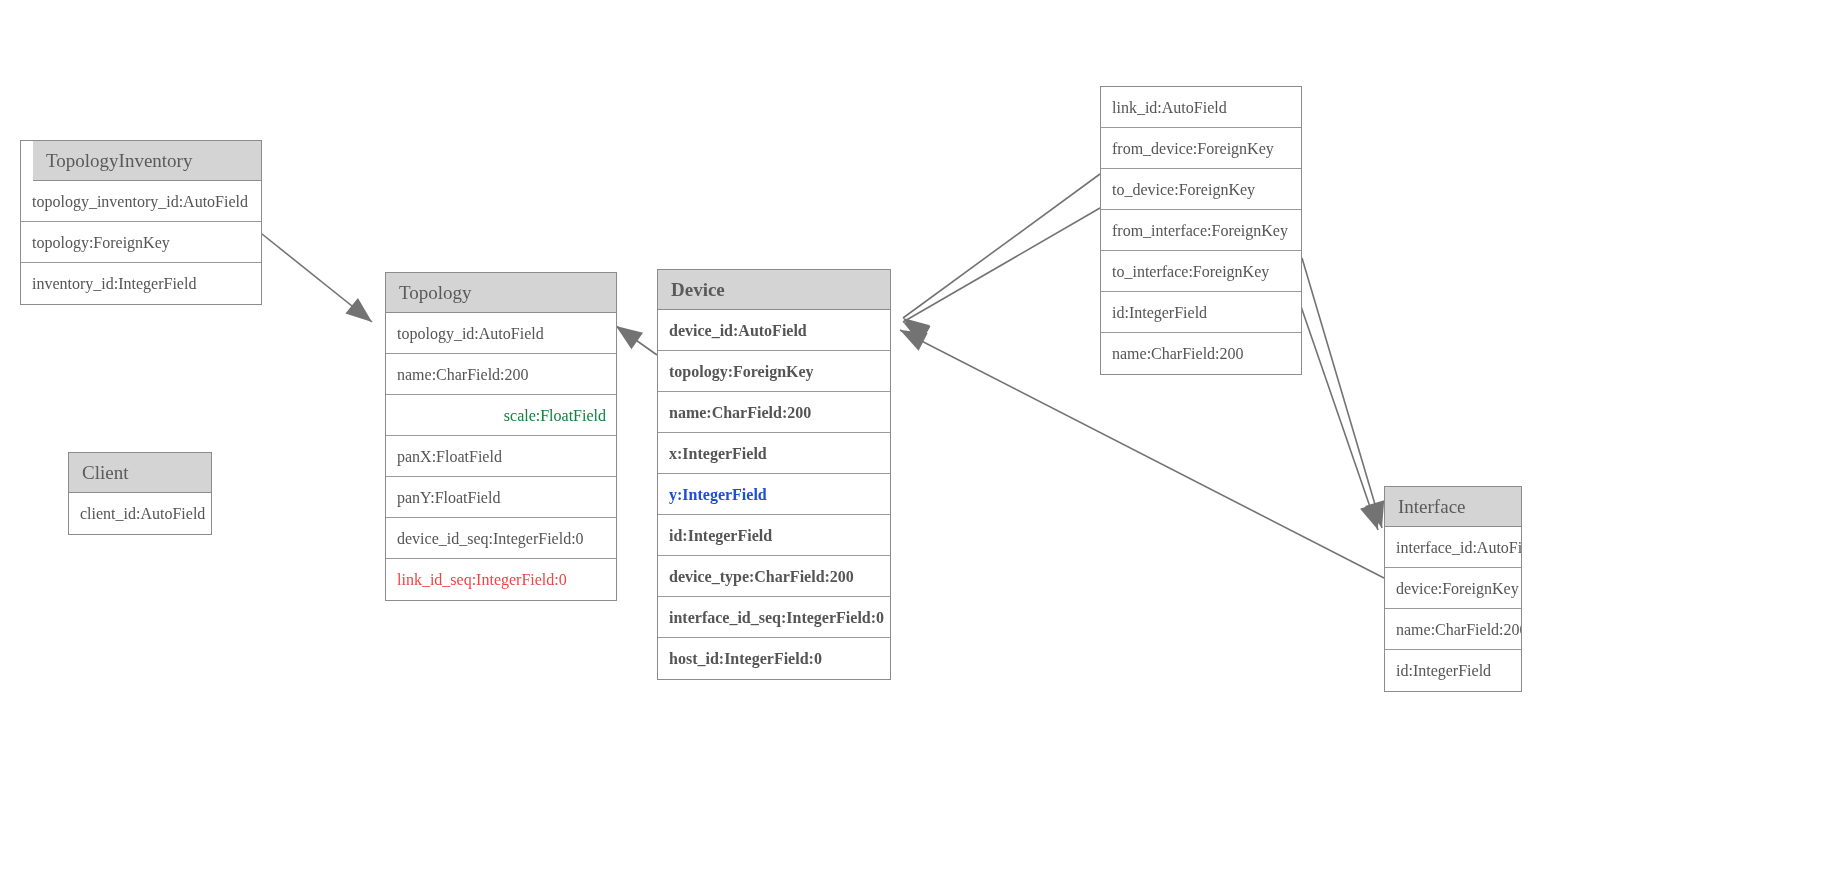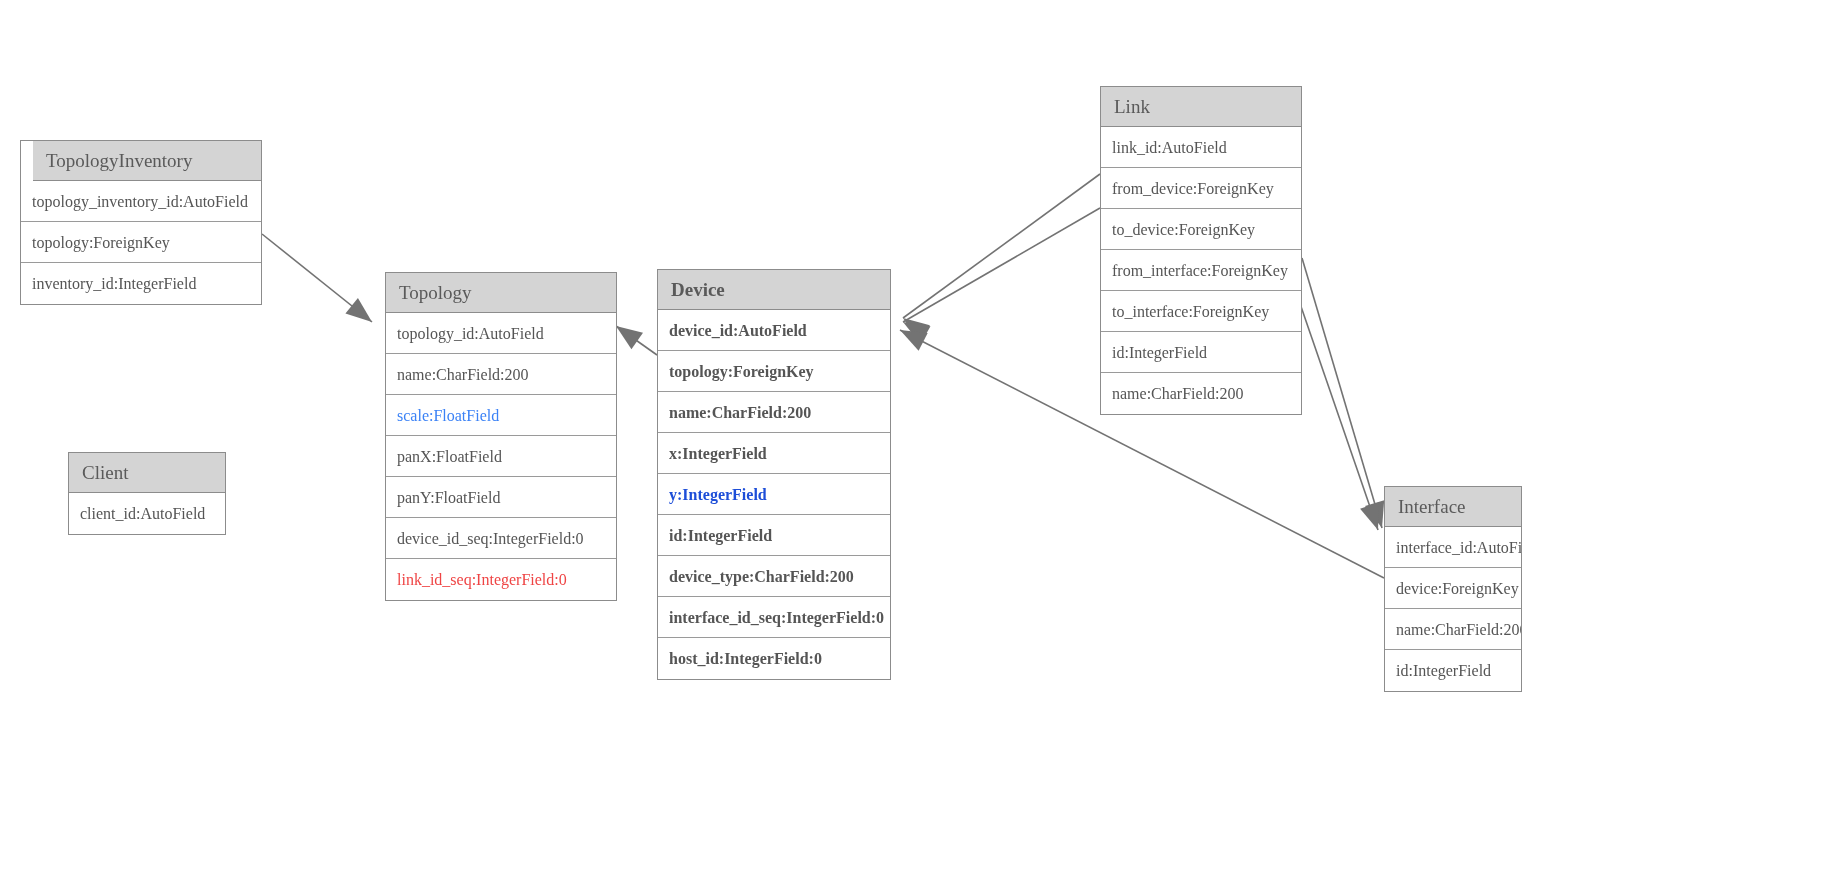--- a/index.html
+++ b/index.html
@@ -107,21 +107,21 @@
           <li class="entity-attr" style="color: rgb(85, 85, 85);">topology_inventory_id:AutoField</li>
           <li class="entity-attr" style="color: rgb(85, 85, 85);">topology:ForeignKey</li>
           <li class="entity-attr" style="color: rgb(85, 85, 85);">inventory_id:IntegerField</li>
         </ul>
       </div>
       <div class="entity" style="left: 385px; top: 272px; width: 232px; border-color: rgb(140, 140, 140);">
         <div class="entity-title" style="background: rgb(212, 212, 212); border-bottom-color: rgb(140, 140, 140);">Topology</div>
         <ul class="entity-attrs">
           <li class="entity-attr" style="color: rgb(85, 85, 85);">topology_id:AutoField</li>
           <li class="entity-attr" style="color: rgb(85, 85, 85);">name:CharField:200</li>
-          <li class="entity-attr" style="color: #3b82f6;">scale:FloatField</li>
+          <li class="entity-attr" style="color: #15803d; text-align: right;">scale:FloatField</li>
           <li class="entity-attr" style="color: rgb(85, 85, 85);">panX:FloatField</li>
           <li class="entity-attr" style="color: rgb(85, 85, 85);">panY:FloatField</li>
           <li class="entity-attr" style="color: rgb(85, 85, 85);">device_id_seq:IntegerField:0</li>
           <li class="entity-attr" style="color: #ef4444;">link_id_seq:IntegerField:0</li>
         </ul>
       </div>
       <div class="entity" style="left: 657px; top: 269px; width: 234px; border-color: rgb(140, 140, 140); font-weight: bold;">
         <div class="entity-title" style="background: rgb(212, 212, 212); border-bottom-color: rgb(140, 140, 140);">Device</div>
         <ul class="entity-attrs">
           <li class="entity-attr" style="color: rgb(85, 85, 85);">device_id:AutoField</li>
@@ -129,41 +129,40 @@
           <li class="entity-attr" style="color: rgb(85, 85, 85);">name:CharField:200</li>
           <li class="entity-attr" style="color: rgb(85, 85, 85);">x:IntegerField</li>
           <li class="entity-attr" style="color: #1d4ed8;">y:IntegerField</li>
           <li class="entity-attr" style="color: rgb(85, 85, 85);">id:IntegerField</li>
           <li class="entity-attr" style="color: rgb(85, 85, 85);">device_type:CharField:200</li>
           <li class="entity-attr" style="color: rgb(85, 85, 85);">interface_id_seq:IntegerField:0</li>
           <li class="entity-attr" style="color: rgb(85, 85, 85);">host_id:IntegerField:0</li>
         </ul>
       </div>
       <div class="entity" style="left: 1100px; top: 86px; width: 202px; border-color: rgb(140, 140, 140);">
-        <div class="entity-title" style="background: rgb(212, 212, 212); border-bottom-color: rgb(140, 140, 140);">Link</div>
         <ul class="entity-attrs">
           <li class="entity-attr" style="color: rgb(85, 85, 85);">link_id:AutoField</li>
           <li class="entity-attr" style="color: rgb(85, 85, 85);">from_device:ForeignKey</li>
           <li class="entity-attr" style="color: rgb(85, 85, 85);">to_device:ForeignKey</li>
           <li class="entity-attr" style="color: rgb(85, 85, 85);">from_interface:ForeignKey</li>
           <li class="entity-attr" style="color: rgb(85, 85, 85);">to_interface:ForeignKey</li>
           <li class="entity-attr" style="color: rgb(85, 85, 85);">id:IntegerField</li>
           <li class="entity-attr" style="color: rgb(85, 85, 85);">name:CharField:200</li>
         </ul>
       </div>
       <div class="entity" style="left: 1384px; top: 486px; width: 138px; border-color: rgb(140, 140, 140);">
         <div class="entity-title" style="background: rgb(212, 212, 212); border-bottom-color: rgb(140, 140, 140);">Interface</div>
         <ul class="entity-attrs">
           <li class="entity-attr" style="color: rgb(85, 85, 85);">interface_id:AutoField</li>
           <li class="entity-attr" style="color: rgb(85, 85, 85);">device:ForeignKey</li>
           <li class="entity-attr" style="color: rgb(85, 85, 85);">name:CharField:200</li>
           <li class="entity-attr" style="color: rgb(85, 85, 85);">id:IntegerField</li>
         </ul>
       </div>
-      <div class="entity" style="left: 68px; top: 452px; width: 158px; border-color: rgb(140, 140, 140);">
+      <div class="entity" style="left: 68px; top: 452px; width: 144px; border-color: rgb(140, 140, 140);">
         <div class="entity-title" style="background: rgb(212, 212, 212); border-bottom-color: rgb(140, 140, 140);">Client</div>
         <ul class="entity-attrs">
           <li class="entity-attr" style="color: rgb(85, 85, 85);">client_id:AutoField</li>
         </ul>
       </div>
     </div>
 
 </div>
 
 </body></html>

